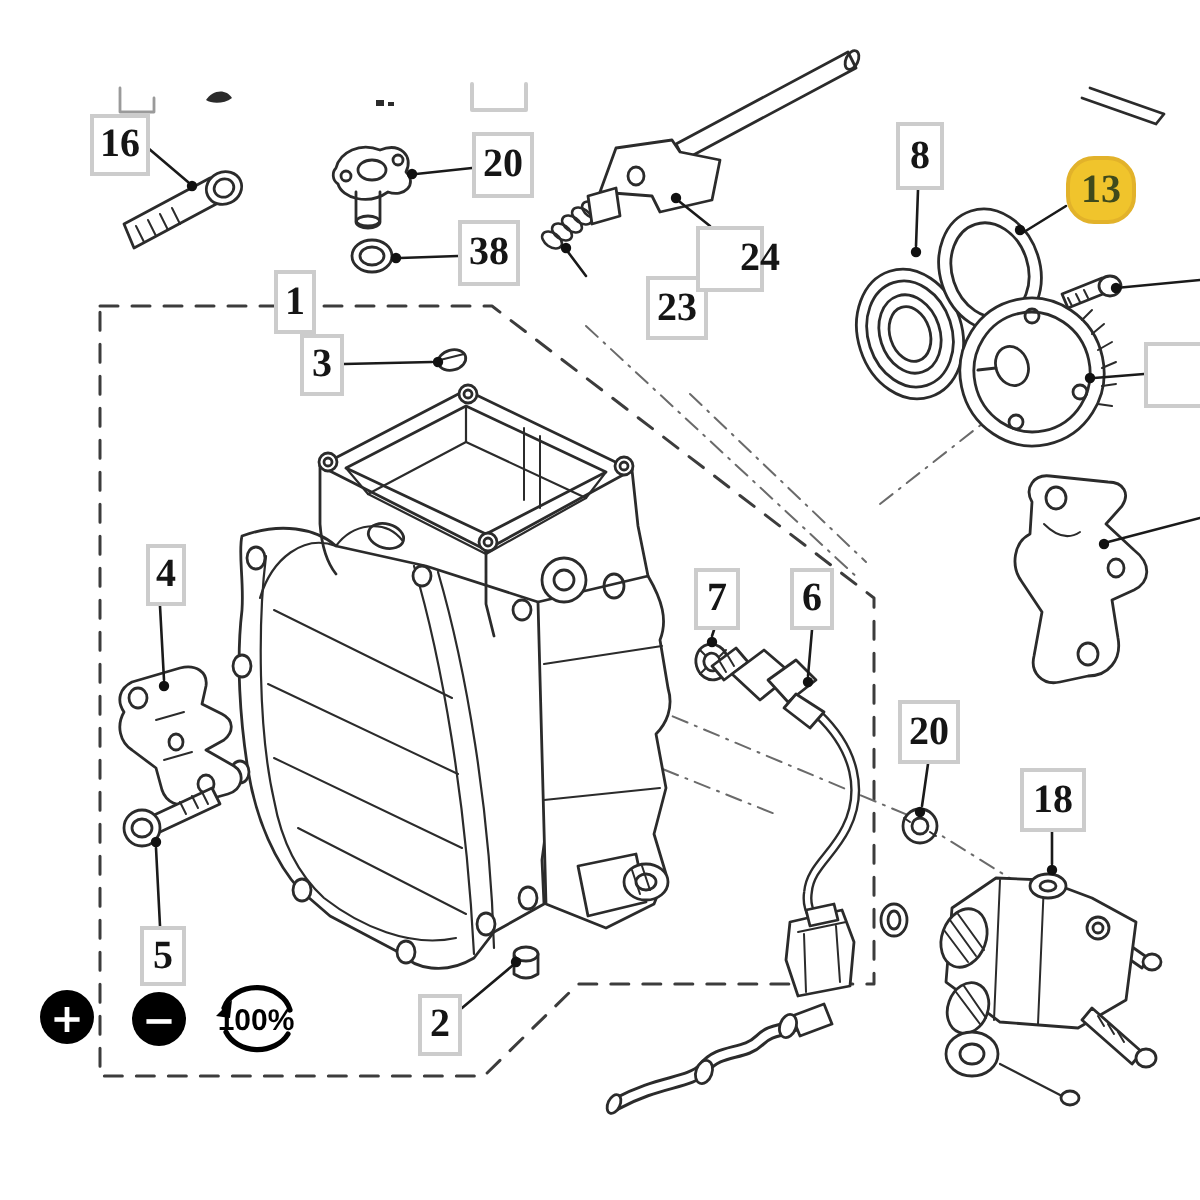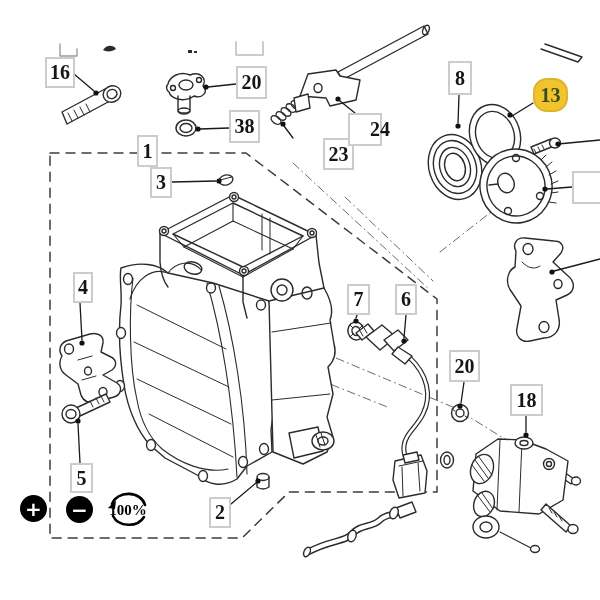--- a/index.html
+++ b/index.html
@@ -10,21 +10,21 @@
   .callout{position:absolute;box-sizing:border-box;background:#fff;border:2px solid #ccc;
            display:flex;align-items:center;justify-content:center;
            font-family:"Liberation Serif","DejaVu Serif",serif;font-weight:bold;font-size:20px;
            color:#151515;pointer-events:auto;cursor:pointer;}
   .callout.hl{background:#F0C42C;border-color:#E2B22A;color:#3F4A1C;border-radius:14px;}
   .zoom-btn{position:absolute;width:27px;height:27px;border-radius:50%;background:#000;color:#fff;
             display:flex;align-items:center;justify-content:center;cursor:pointer;
             font-family:"DejaVu Sans",sans-serif;font-weight:bold;font-size:20px;line-height:1;}
   #zoom-reset{position:absolute;left:103px;top:492px;width:50px;height:38px;cursor:pointer;}
   #zoom-reset .pct{position:absolute;left:0;top:10px;width:50px;text-align:center;
-            font-family:Liberation Serif, serif;font-weight:bold;font-size:15px;color:#000;}
+            font-family:Liberation Sans, sans-serif;font-weight:bold;font-size:15px;color:#000;}
   #zoom-reset svg{position:absolute;left:0;top:0;}
   svg *{vector-effect:non-scaling-stroke;}
 </style>
 </head>
 <body>
 
 <div id="stage">
 
   <svg id="art" width="600" height="600" viewBox="0 0 600 600" fill="none" stroke="#2B2B2B" stroke-width="1.4" stroke-linecap="round" stroke-linejoin="round">
 

